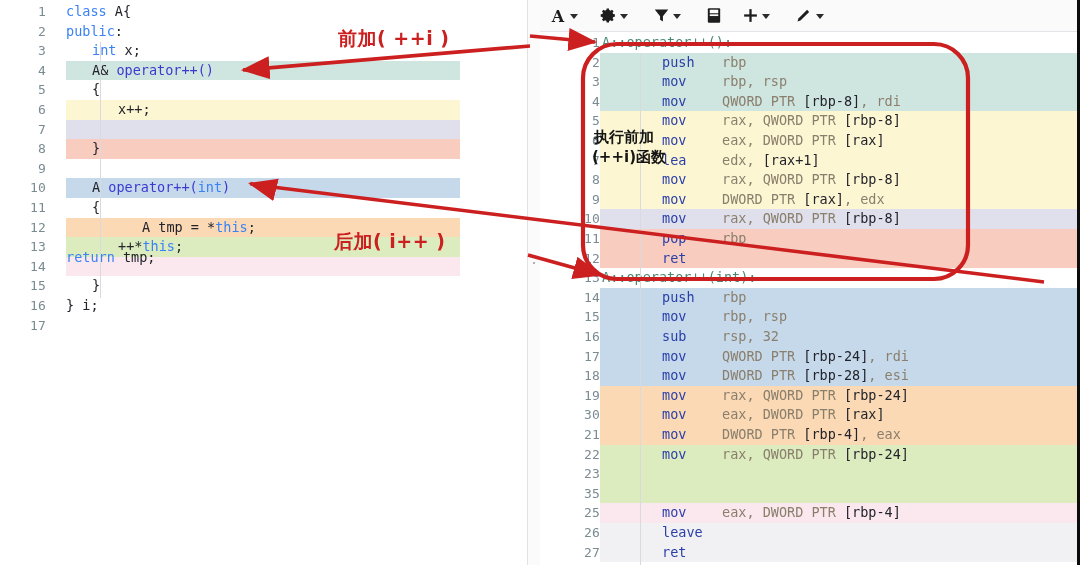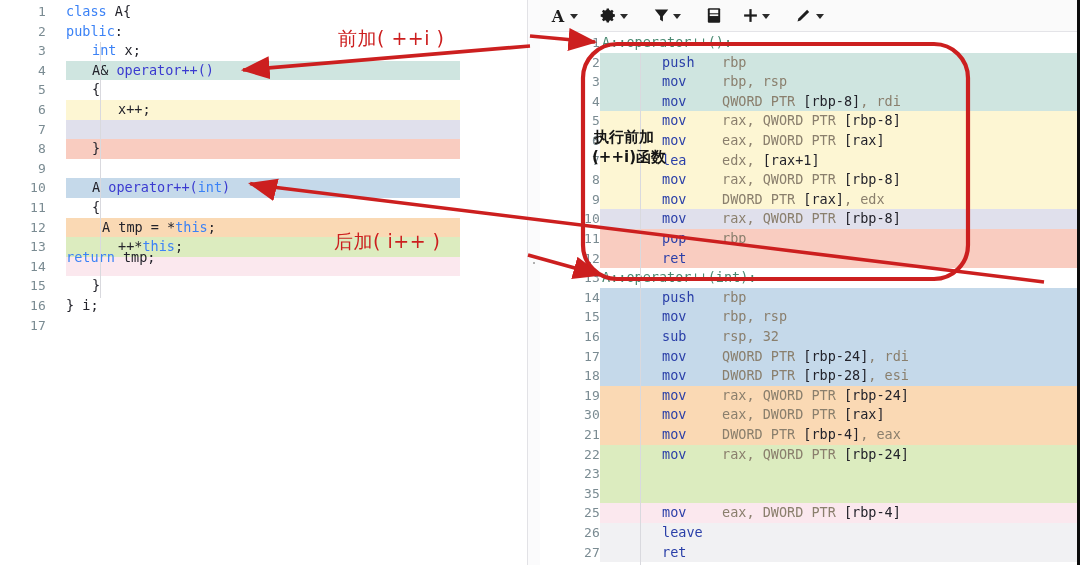--- a/index.html
+++ b/index.html
@@ -47,21 +47,21 @@
   .pln{color:#23232b;}
   .mn{color:#2a3fa8;}      
   .reg{color:#8a7f6d;}     
   .lbl{color:#4a8a72;}     
   .lnk{color:#3f8f6e;text-decoration:underline;}
   .num{color:#23232b;}
 
   
   #anno-layer{position:absolute;inset:0;pointer-events:none;}
   .cn-red{position:absolute;color:#cc1f1f;font-family:"DejaVu Sans",sans-serif;
-          font-size:19px;font-weight:400;letter-spacing:.5px;white-space:nowrap;}
+          font-size:19px;font-weight:700;letter-spacing:.5px;white-space:nowrap;}
   .cn-black{position:absolute;color:#151515;font-family:"DejaVu Sans",sans-serif;
             font-size:15px;font-weight:700;line-height:19px;white-space:nowrap;}
 </style>
 </head>
 <body>
 
 <div id="root">
 
   <div id="left-pane">
     <div class="code-area" id="src-area">
@@ -86,21 +86,21 @@
         <div class="txt txt-left" style="top: 139.2px; padding-left: 26px;"><span class="pln">}</span></div>
         <div class="gutter ln-left" style="top: 158.8px;">9</div>
         <div class="txt txt-left" style="top: 158.8px; padding-left: 0px;"></div>
         <div class="hl" style="left: 66px; width: 394px; top: 178.4px; background: rgb(197, 217, 234);"></div>
         <div class="gutter ln-left" style="top: 178.4px;">10</div>
         <div class="txt txt-left" style="top: 178.4px; padding-left: 26px;"><span class="pln">A </span><span class="fn">operator++</span><span class="fn">(</span><span class="kw">int</span><span class="fn">)</span></div>
         <div class="gutter ln-left" style="top: 198px;">11</div>
         <div class="txt txt-left" style="top: 198px; padding-left: 26px;"><span class="pln">{</span></div>
         <div class="hl" style="left: 66px; width: 394px; top: 217.6px; background: rgb(250, 217, 180);"></div>
         <div class="gutter ln-left" style="top: 217.6px;">12</div>
-        <div class="txt txt-left" style="top: 217.6px; padding-left: 36px;"><span class="pln">A tmp = *</span><span class="kw">this</span><span class="pln">;</span></div>
+        <div class="txt txt-left" style="top: 217.6px; padding-left: 36px; margin-left: 40px;"><span class="pln">A tmp = *</span><span class="kw">this</span><span class="pln">;</span></div>
         <div class="hl" style="left: 66px; width: 394px; top: 237.2px; background: rgb(220, 236, 191);"></div>
         <div class="gutter ln-left" style="top: 237.2px;">13</div>
         <div class="txt txt-left" style="top: 237.2px; padding-left: 52px;"><span class="pln">++*</span><span class="kw">this</span><span class="pln">;</span></div>
         <div class="hl" style="left: 66px; width: 394px; top: 256.8px; background: rgb(251, 232, 238);"></div>
         <div class="gutter ln-left" style="top: 256.8px;">14</div>
         <div class="txt txt-left" style="top: 248px; "><span class="kw">return</span><span class="pln"> tmp;</span></div>
         <div class="gutter ln-left" style="top: 276.4px;">15</div>
         <div class="txt txt-left" style="top: 276.4px; padding-left: 26px;"><span class="pln">}</span></div>
         <div class="gutter ln-left" style="top: 296px;">16</div>
         <div class="txt txt-left" style="top: 296px; padding-left: 0px;"><span class="pln">} i;</span></div>

